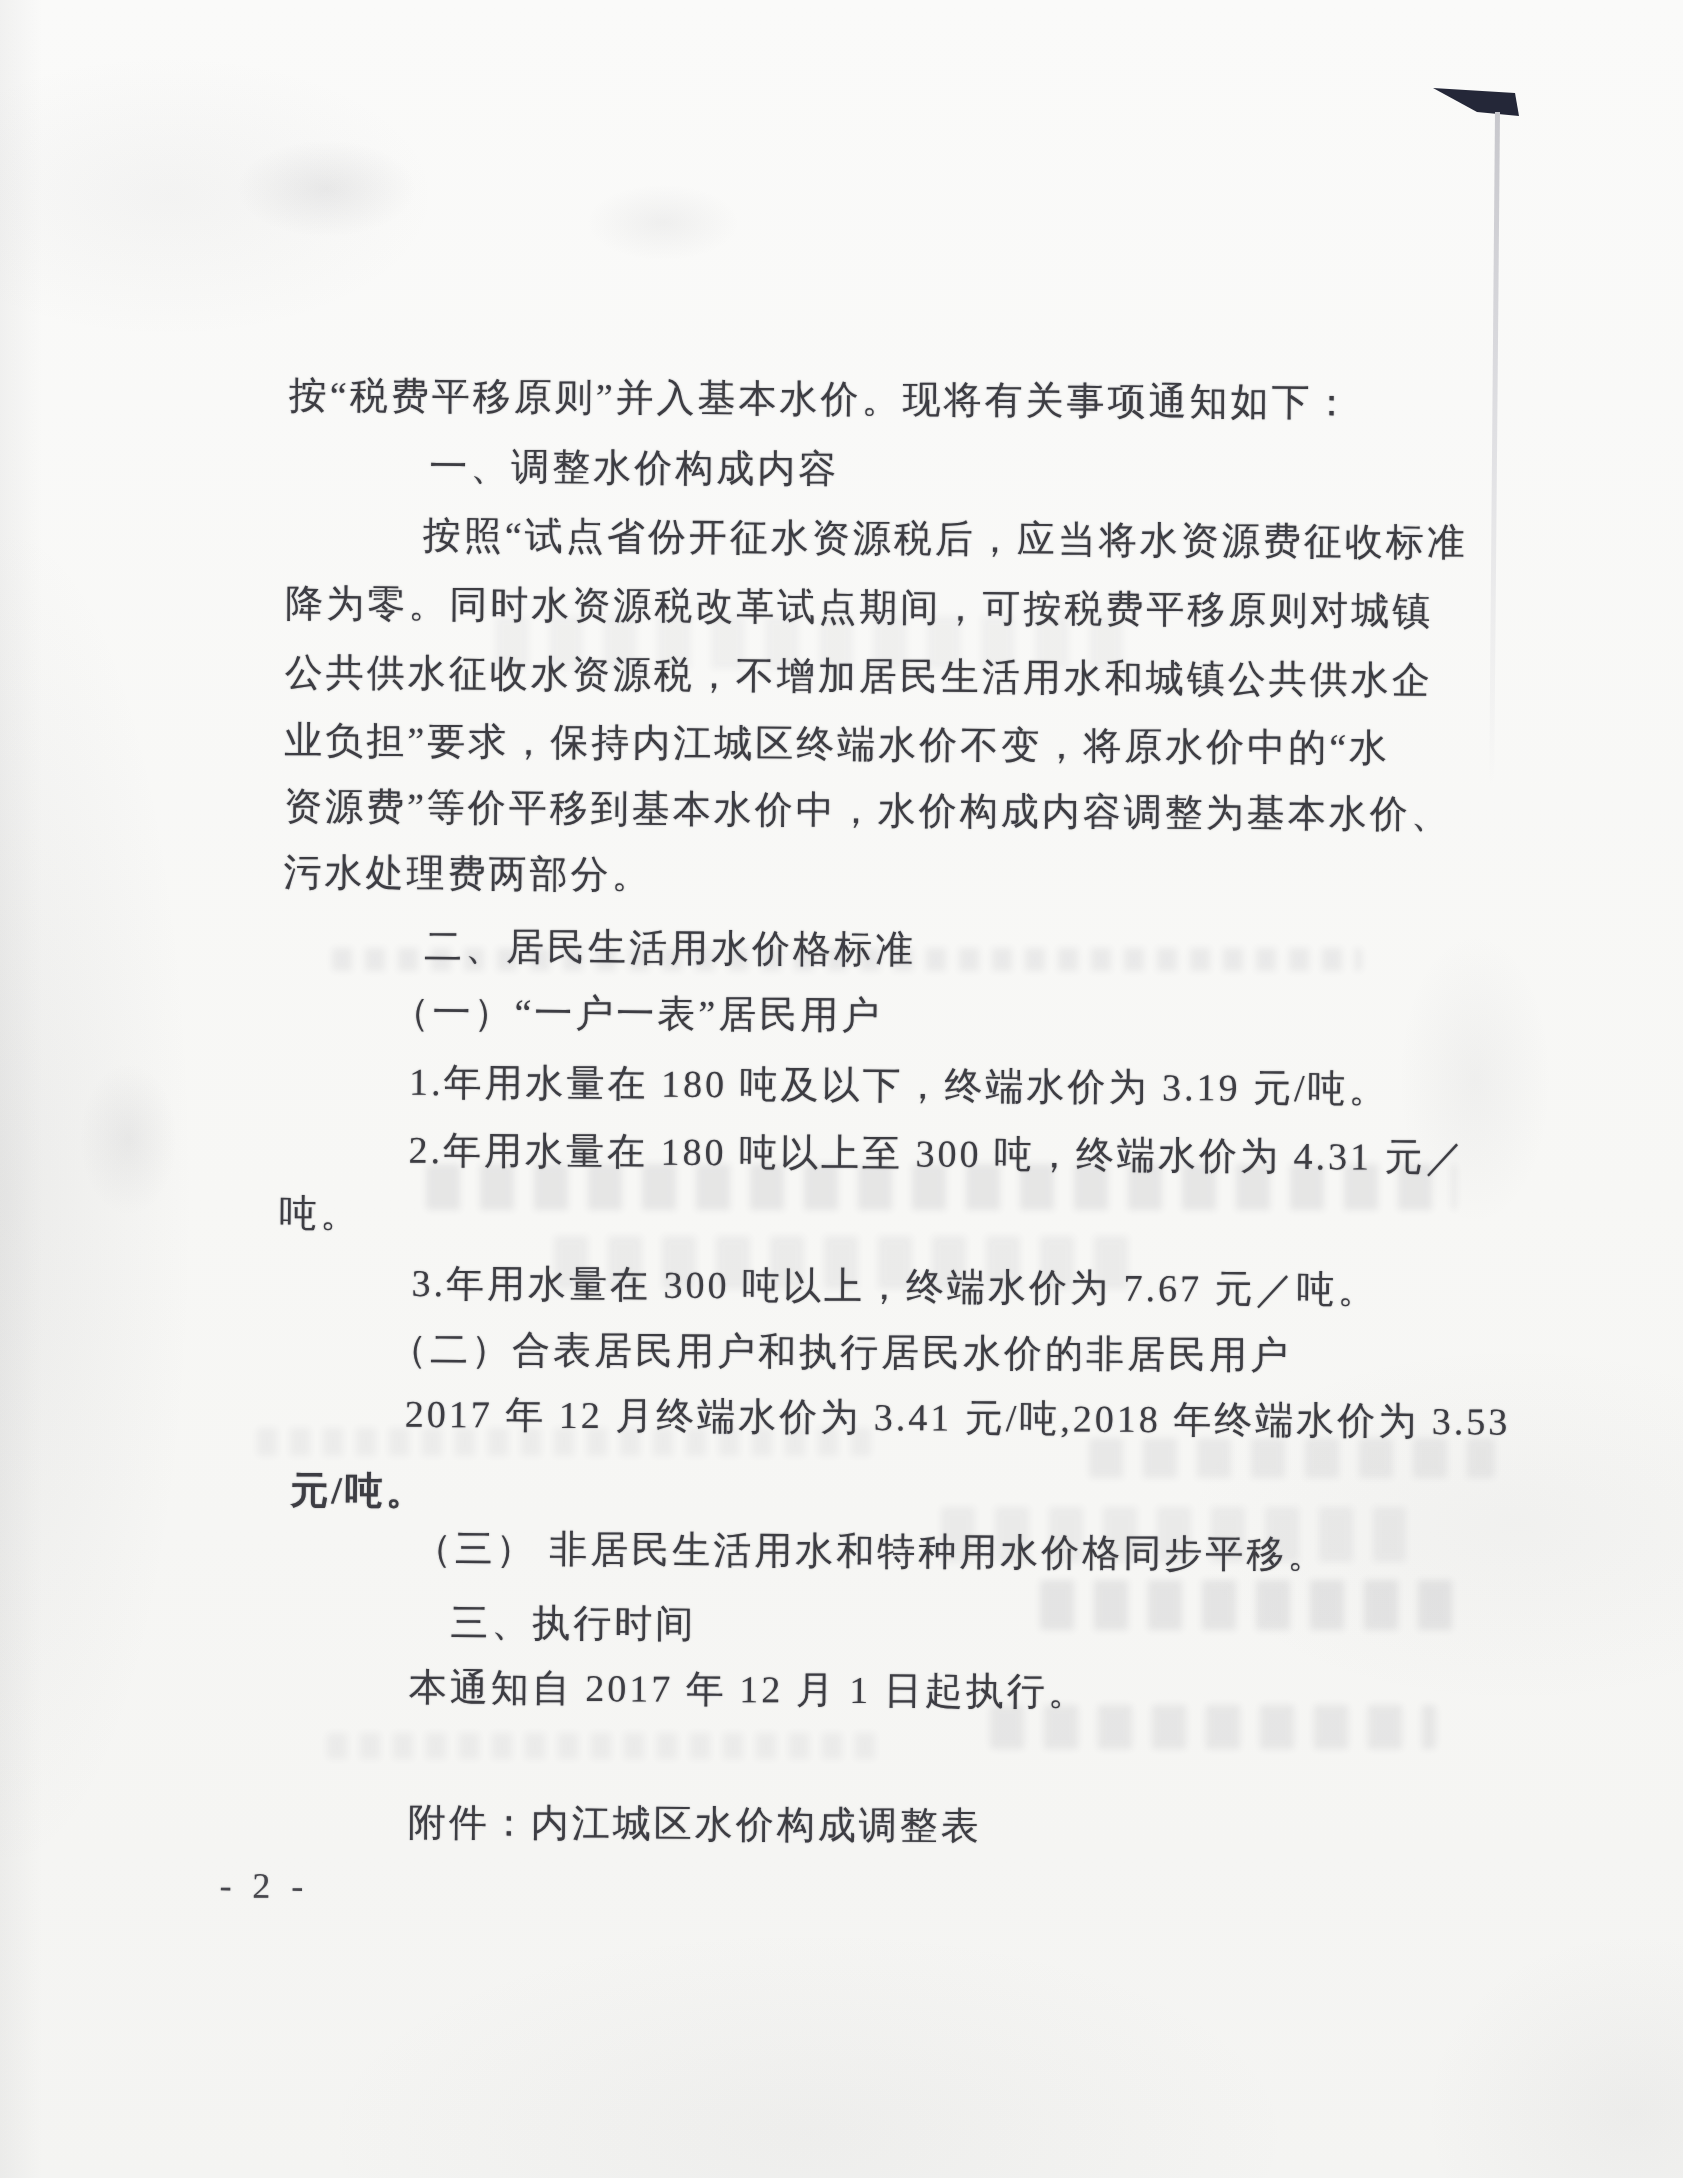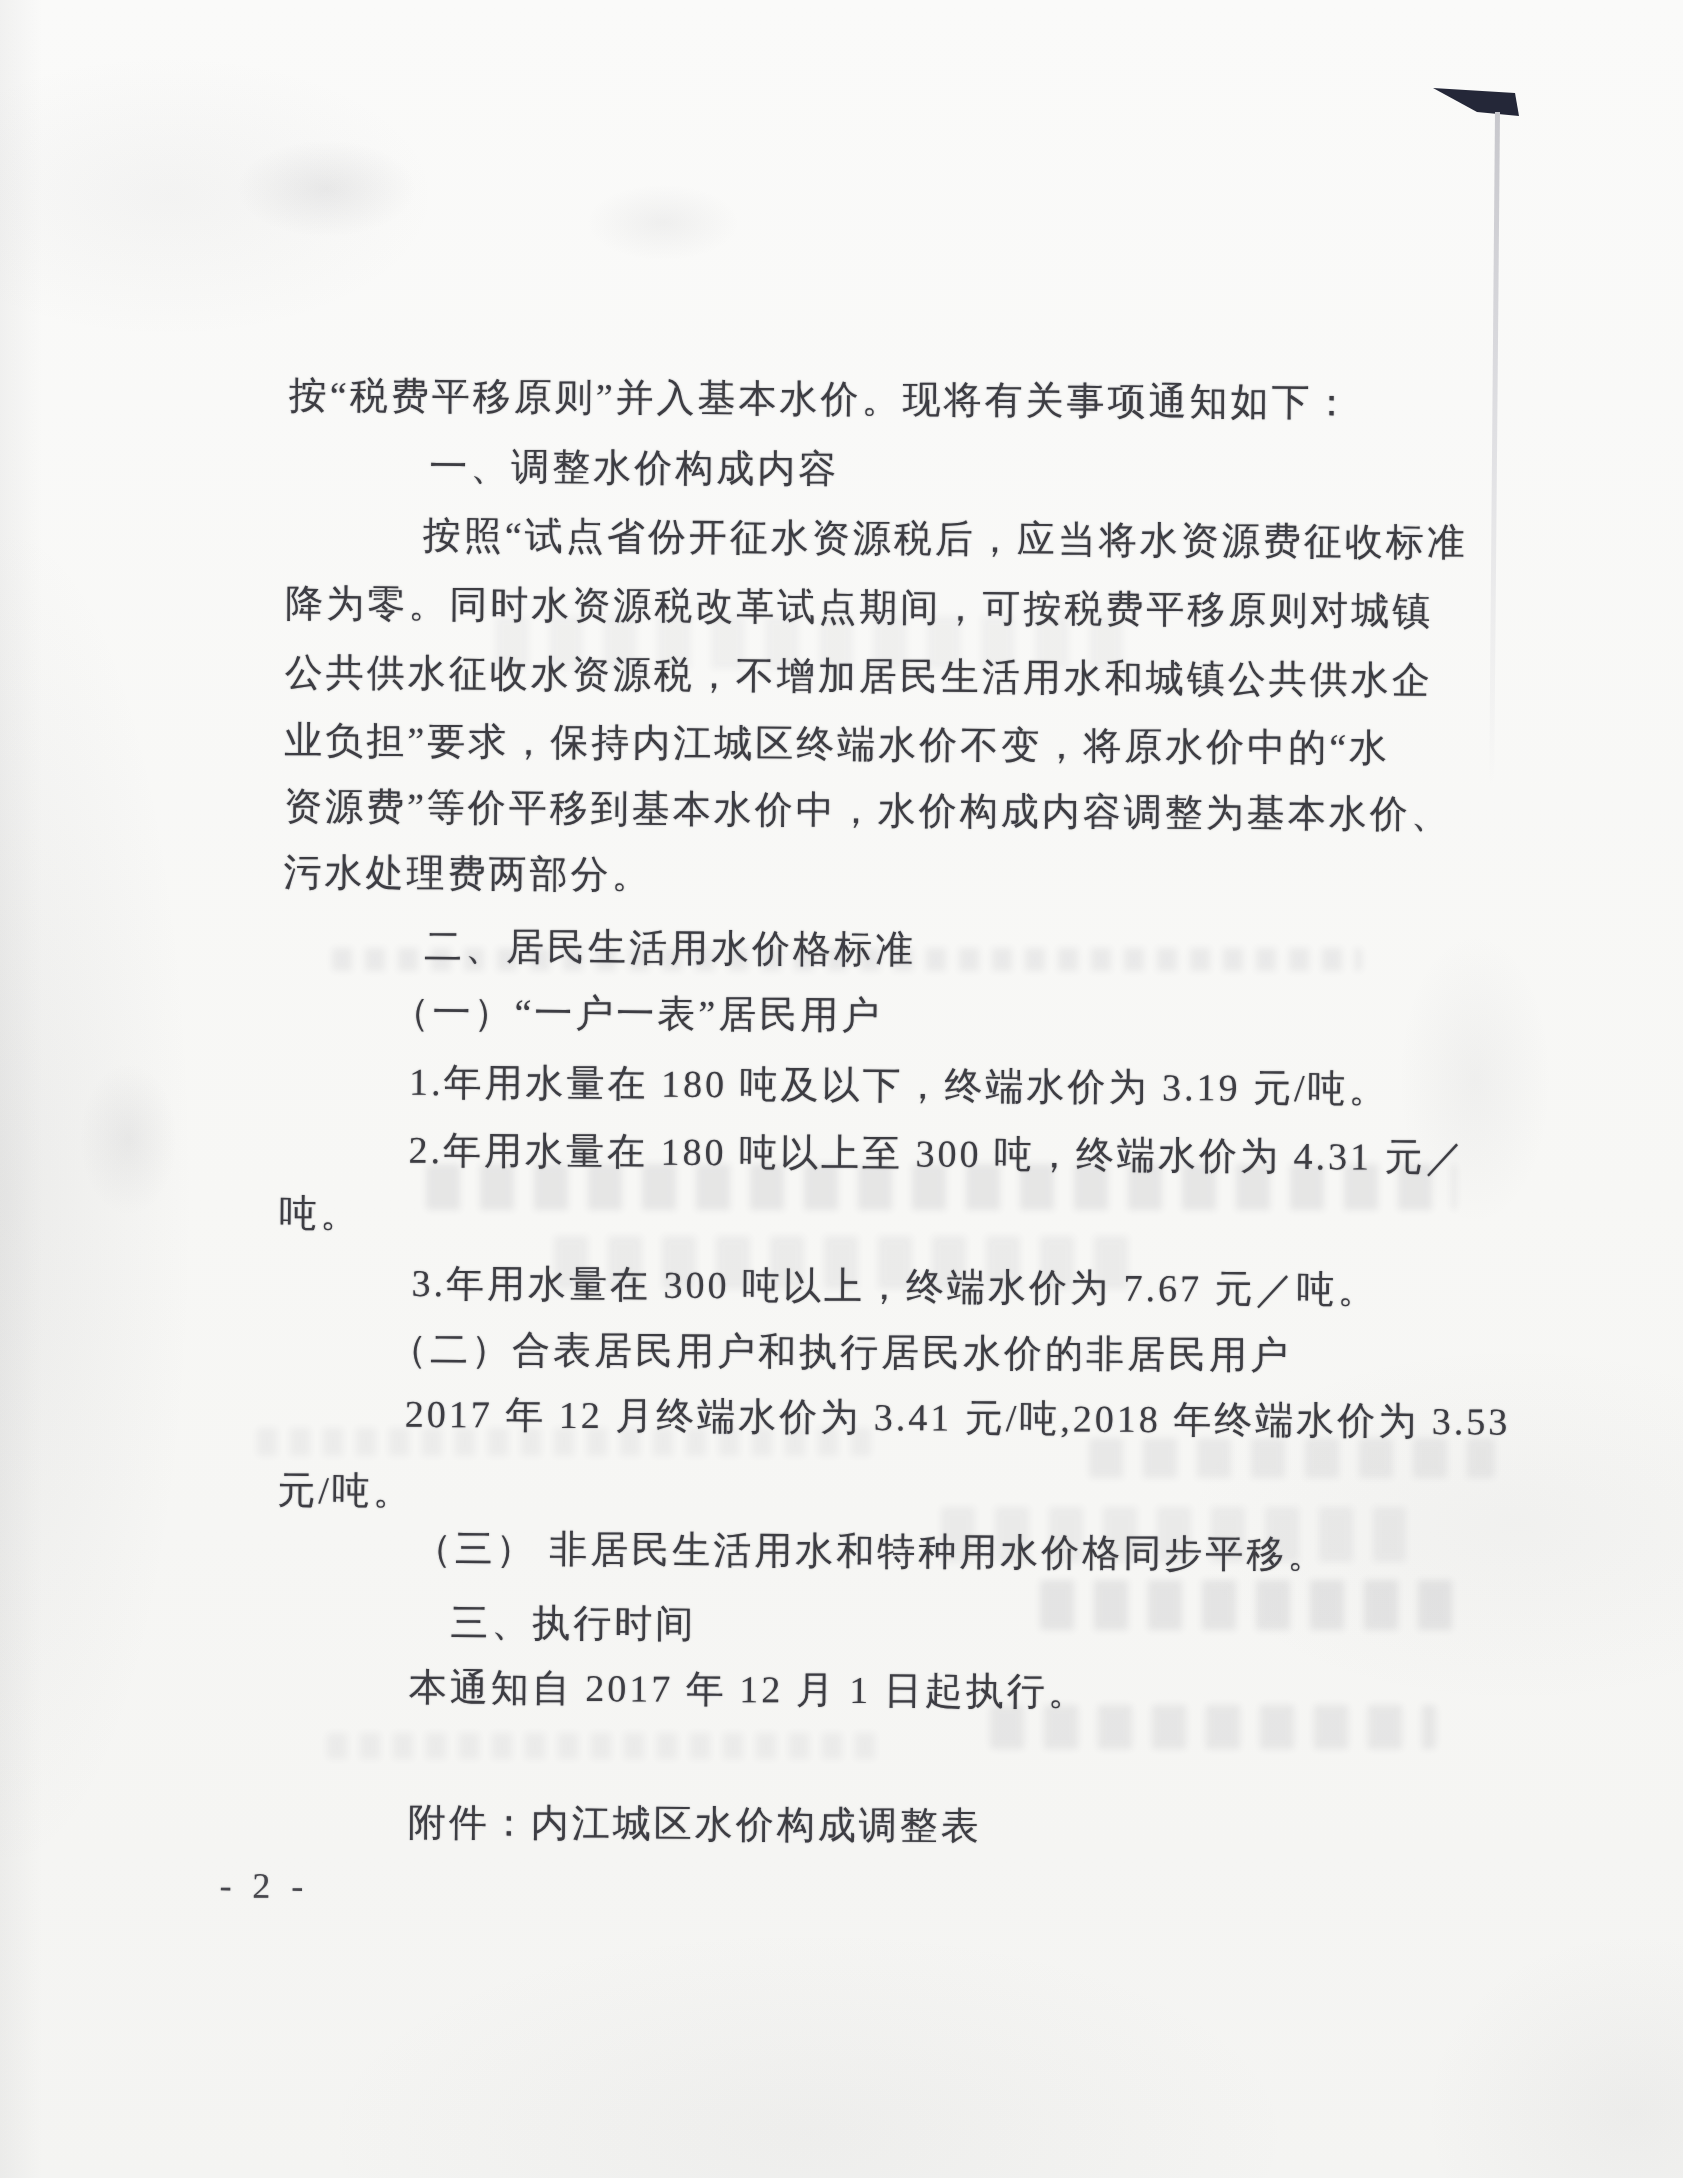--- a/index.html
+++ b/index.html
@@ -115,21 +115,21 @@
     <div class="line" style="left:287px; top:781px;">资源费”等价平移到基本水价中，水价构成内容调整为基本水价、</div>
     <div class="line" style="left:287px; top:847px;">污水处理费两部分。</div>
     <div class="line" style="left:428px; top:920px;">二、居民生活用水价格标准</div>
     <div class="line" style="left:396px; top:986px;">（一）“一户一表”居民用户</div>
     <div class="line" style="left:414px; top:1056px;">1.年用水量在 180 吨及以下，终端水价为 3.19 元/吨。</div>
     <div class="line" style="left:414px; top:1124px;">2.年用水量在 180 吨以上至 300 吨，终端水价为 4.31 元／</div>
     <div class="line" style="left:285px; top:1188px;">吨。</div>
     <div class="line" style="left:418px; top:1257px;">3.年用水量在 300 吨以上，终端水价为 7.67 元／吨。</div>
     <div class="line" style="left:396px; top:1323px;">（二）合表居民用户和执行居民水价的非居民用户</div>
     <div class="line" style="left:412px; top:1388px;">2017 年 12 月终端水价为 3.41 元/吨,2018 年终端水价为 3.53</div>
-    <div class="line" style="left:285px; top:1465px;">元/吨。</div>
+    <div class="line" style="left:298px; top:1465px;font-weight:bold;">元/吨。</div>
     <div class="line" style="left:422px; top:1522px;">（三） 非居民生活用水和特种用水价格同步平移。</div>
     <div class="line" style="left:459px; top:1596px;">三、执行时间</div>
     <div class="line" style="left:418px; top:1661px;">本通知自 2017 年 12 月 1 日起执行。</div>
     <div class="line" style="left:418px; top:1796px;">附件：内江城区水价构成调整表</div>
     <div class="page-number" style="left:230px; top:1865px;">- 2 -</div>
   </div>
 
 </div>
 
 

